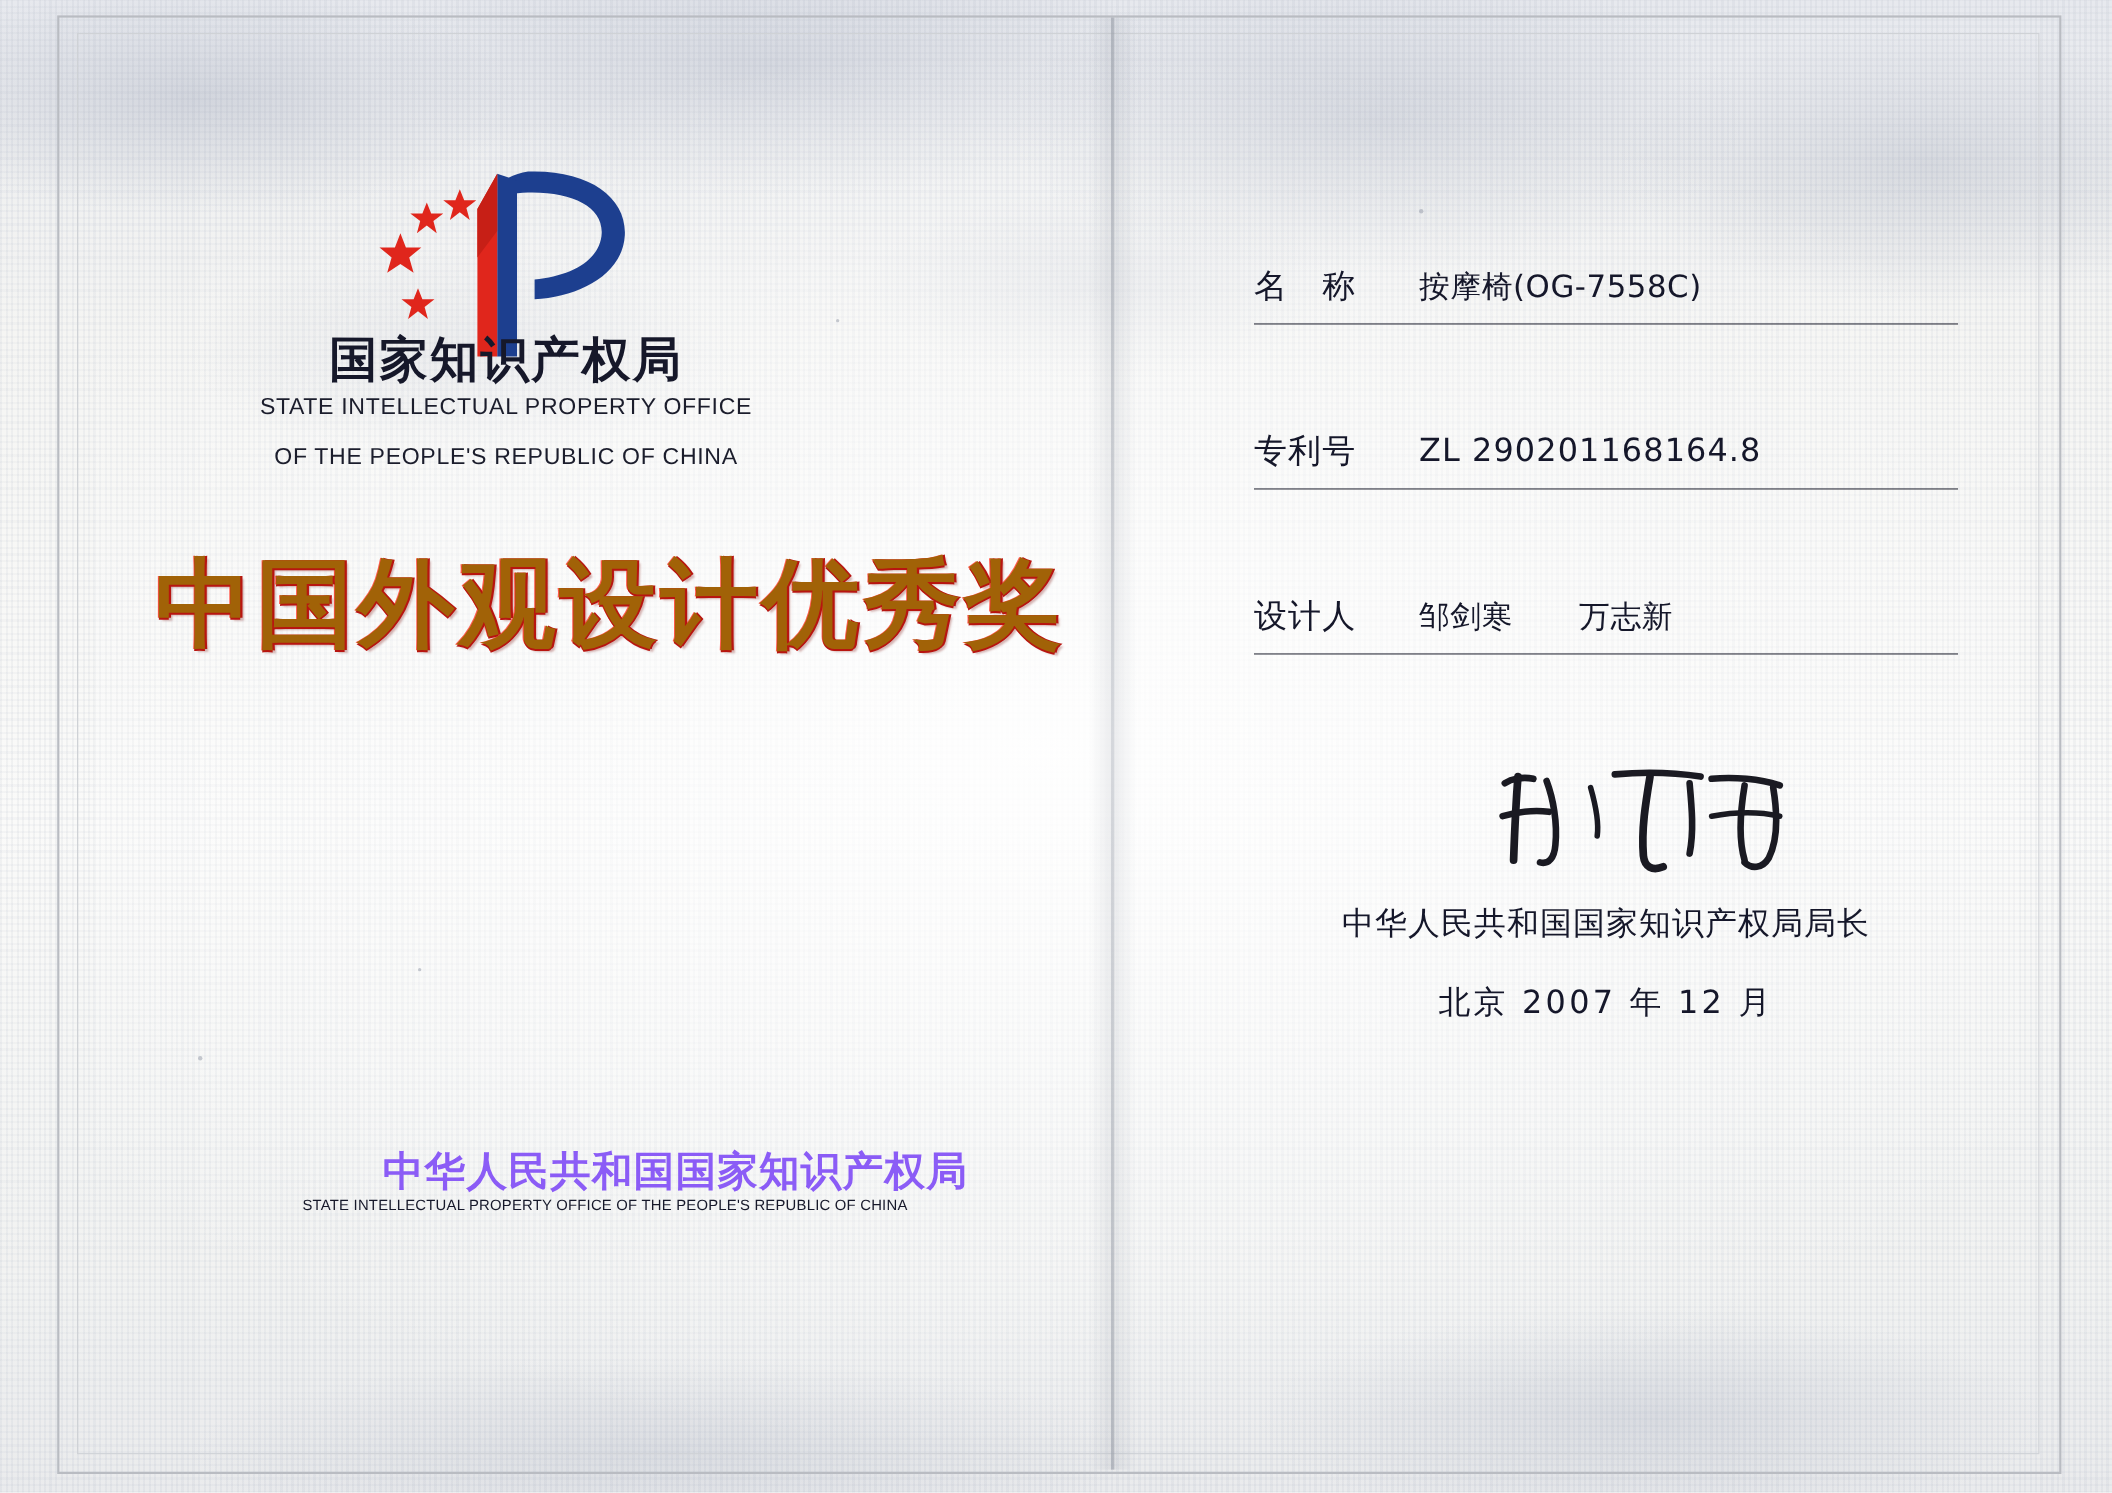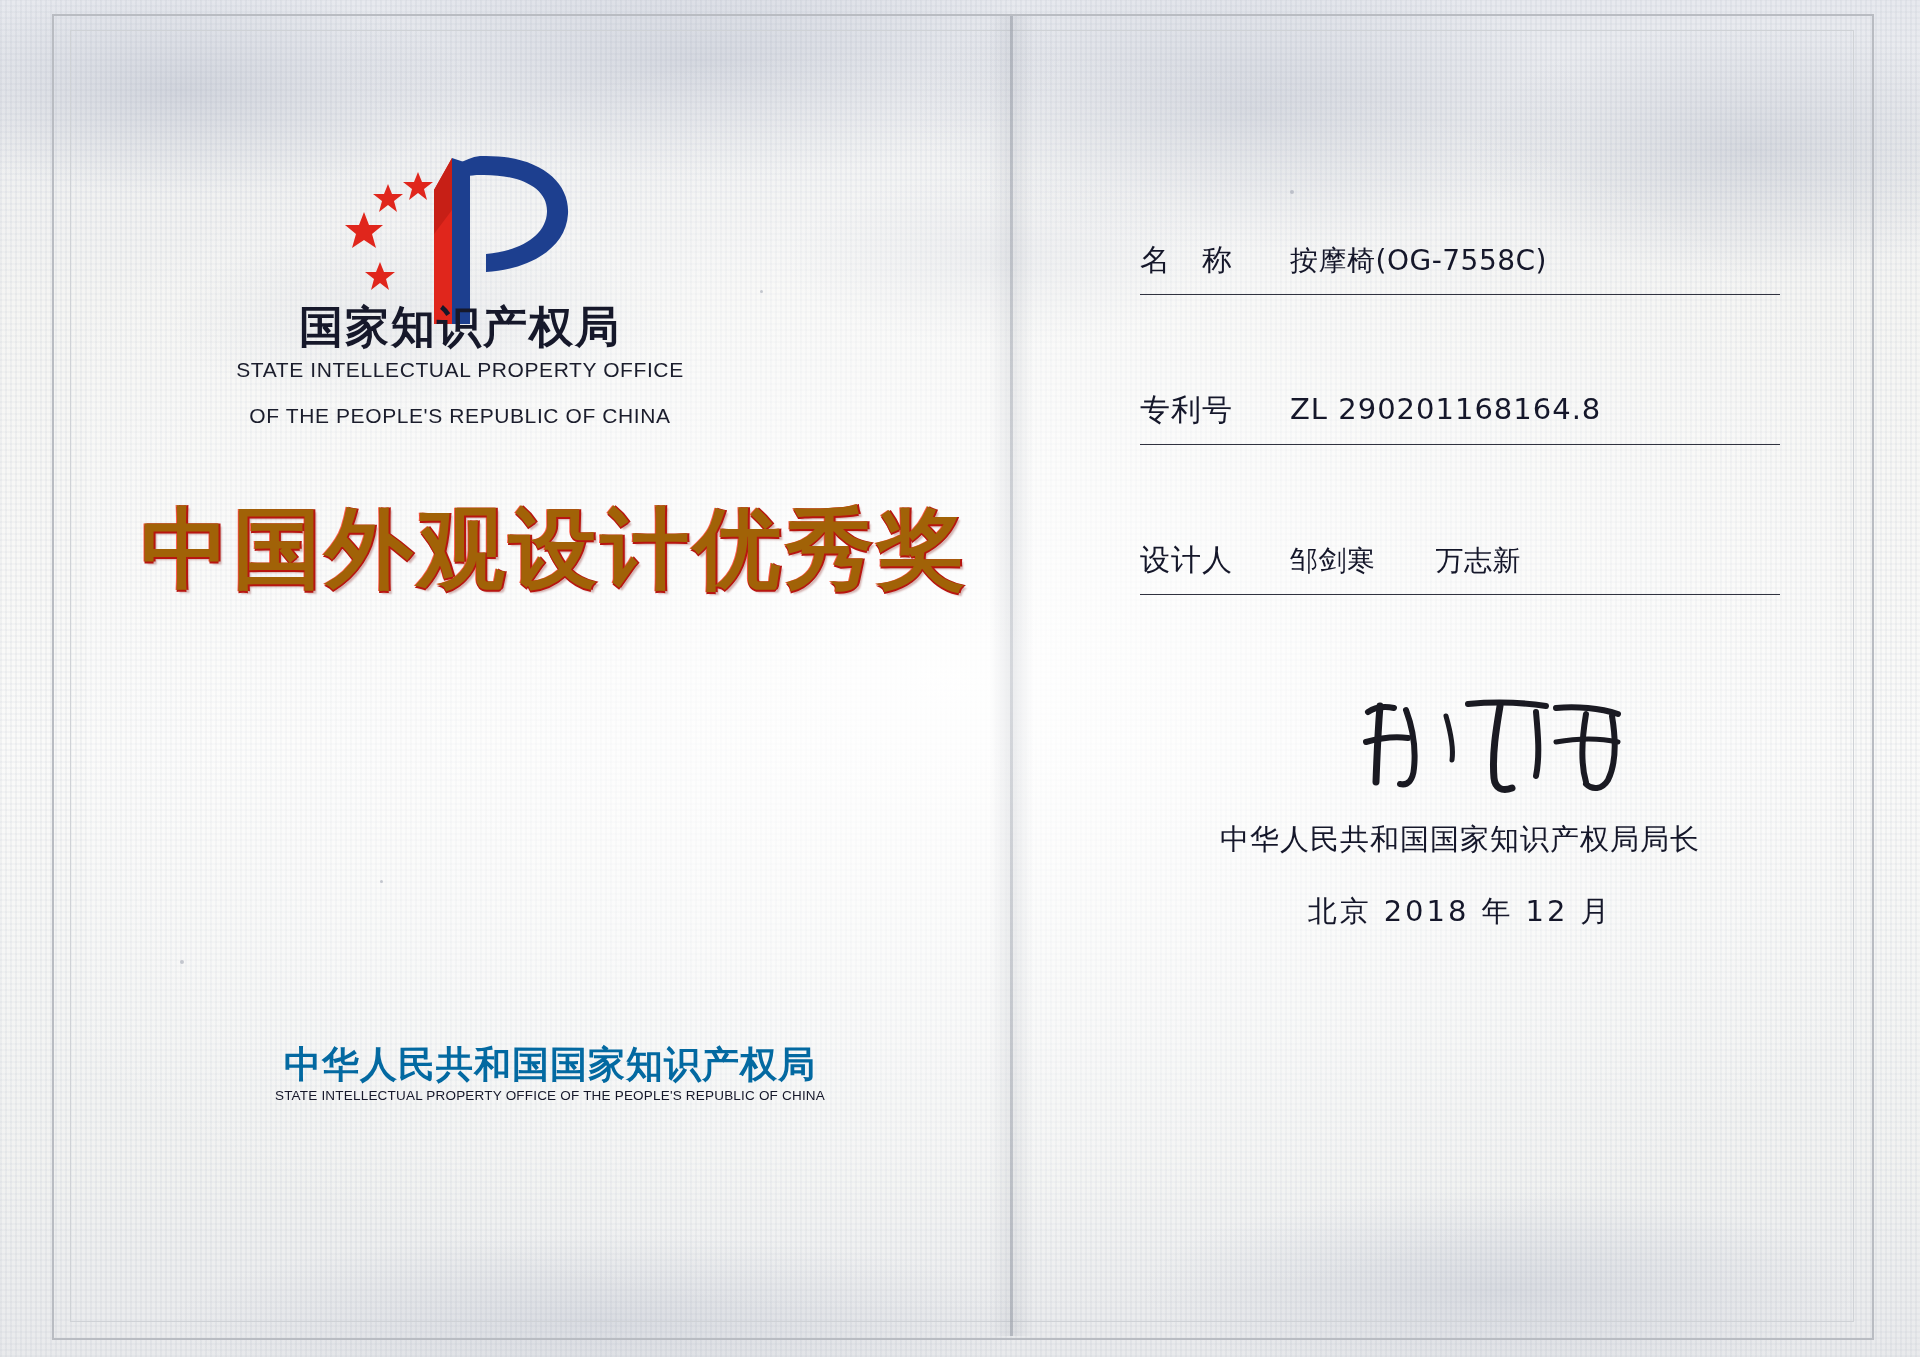--- a/index.html
+++ b/index.html
@@ -142,26 +142,26 @@
        3px 3px 2px rgba(120,10,5,.30);
     white-space: nowrap;
   }
 
   
   .issuer-cn {
     position: absolute;
     left: 100px;
     top: 920px;
     width: 660px;
-    text-align: center;
+    text-align: right;
     font-family: "DejaVu Sans", sans-serif;
     font-weight: 700;
     font-size: 37px;
     letter-spacing: 1px;
-    color: #0369a1;
+    color: #8b5cf6;
   }
   .issuer-en {
     position: absolute;
     left: 100px;
     top: 968px;
     width: 660px;
     text-align: center;
     font-family: "Liberation Sans", sans-serif;
     font-size: 13.5px;
     letter-spacing: .2px;
@@ -334,16 +334,16 @@
           <path d="M236 24 C232 48 230 72 236 92" stroke-width="6"></path>
           <path d="M262 26 C266 50 266 74 258 90 C252 100 242 100 236 94" stroke-width="6"></path>
           <path d="M206 52 C228 48 250 48 268 52" stroke-width="5"></path>
         </g>
       </svg>
     </div>
 
     <div class="commissioner">中华人民共和国国家知识产权局局长</div>
 
     <div class="place-date">
-      <span>北京</span><span>2018</span><span>年</span><span>12</span><span>月</span>
+      <span>北京</span><span>2007</span><span>年</span><span>12</span><span>月</span>
     </div>
   </div>
 </div>
 
 </body></html>

